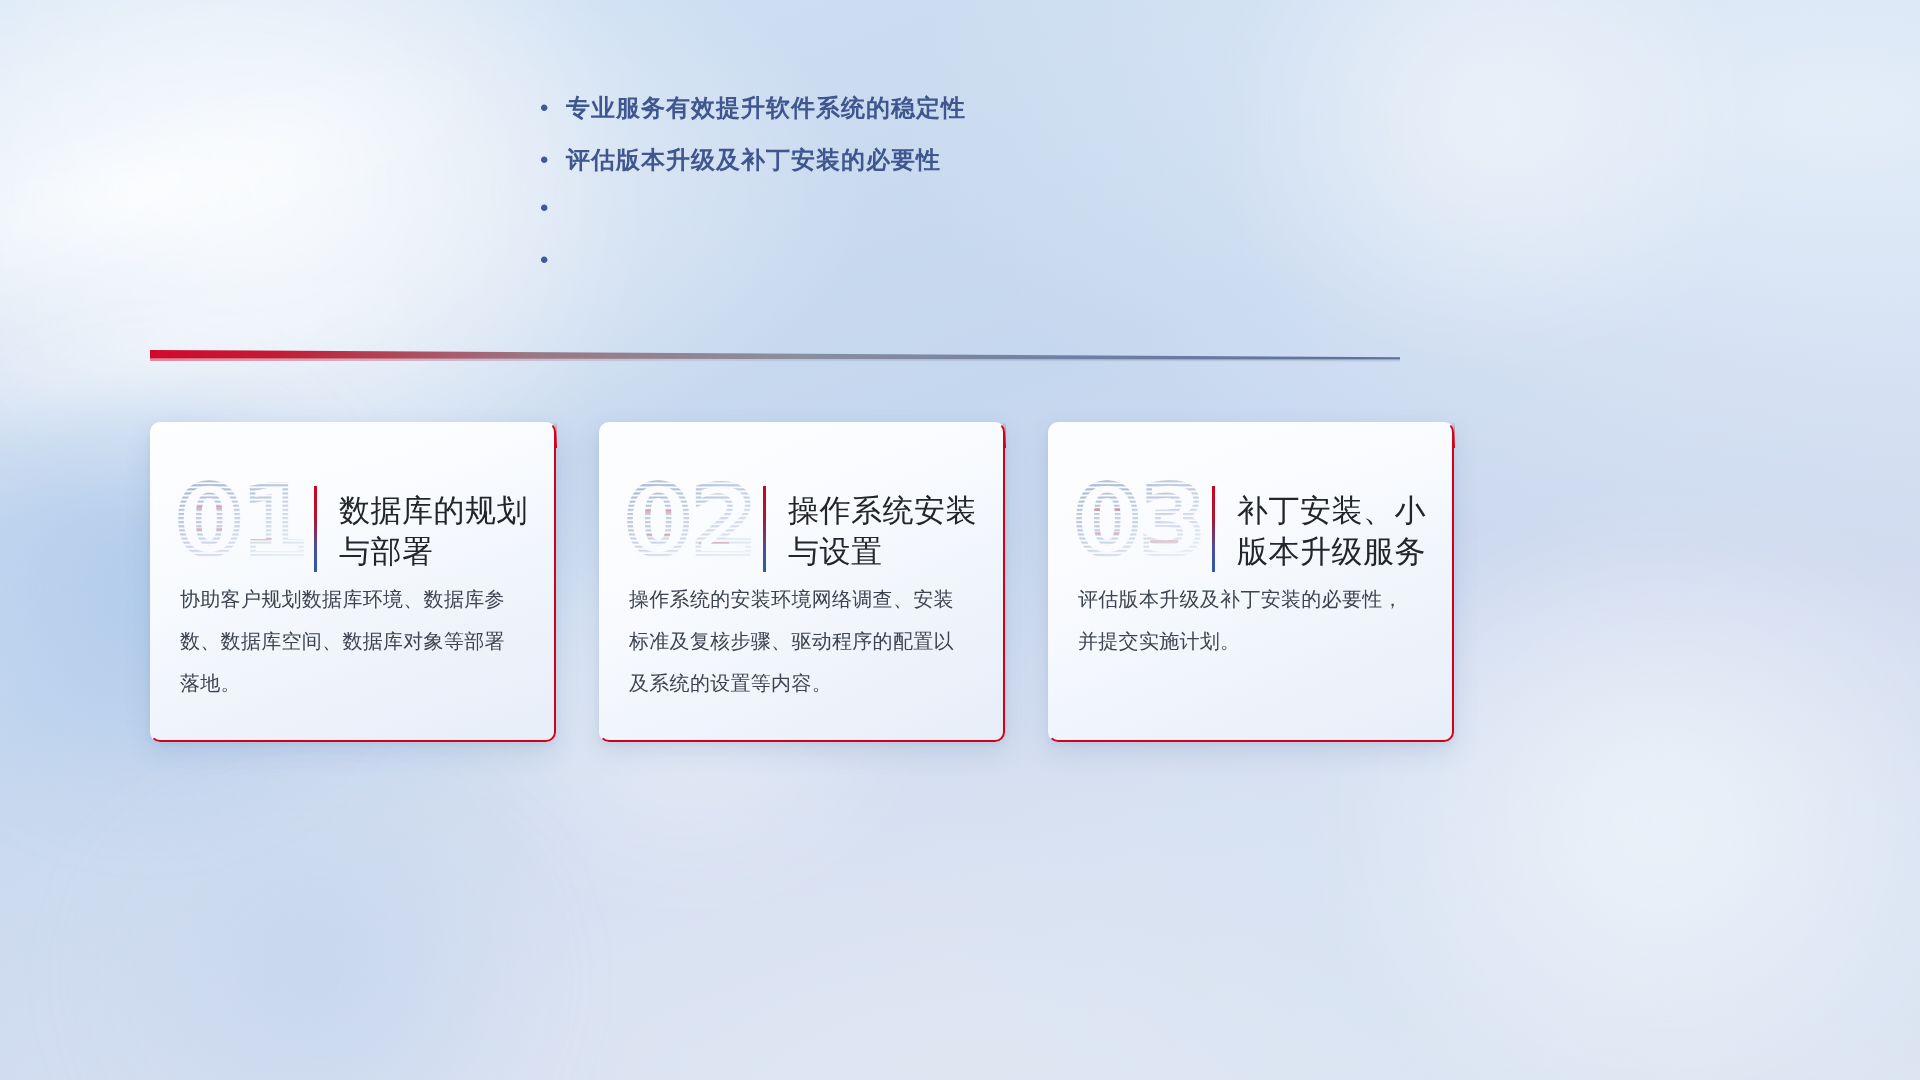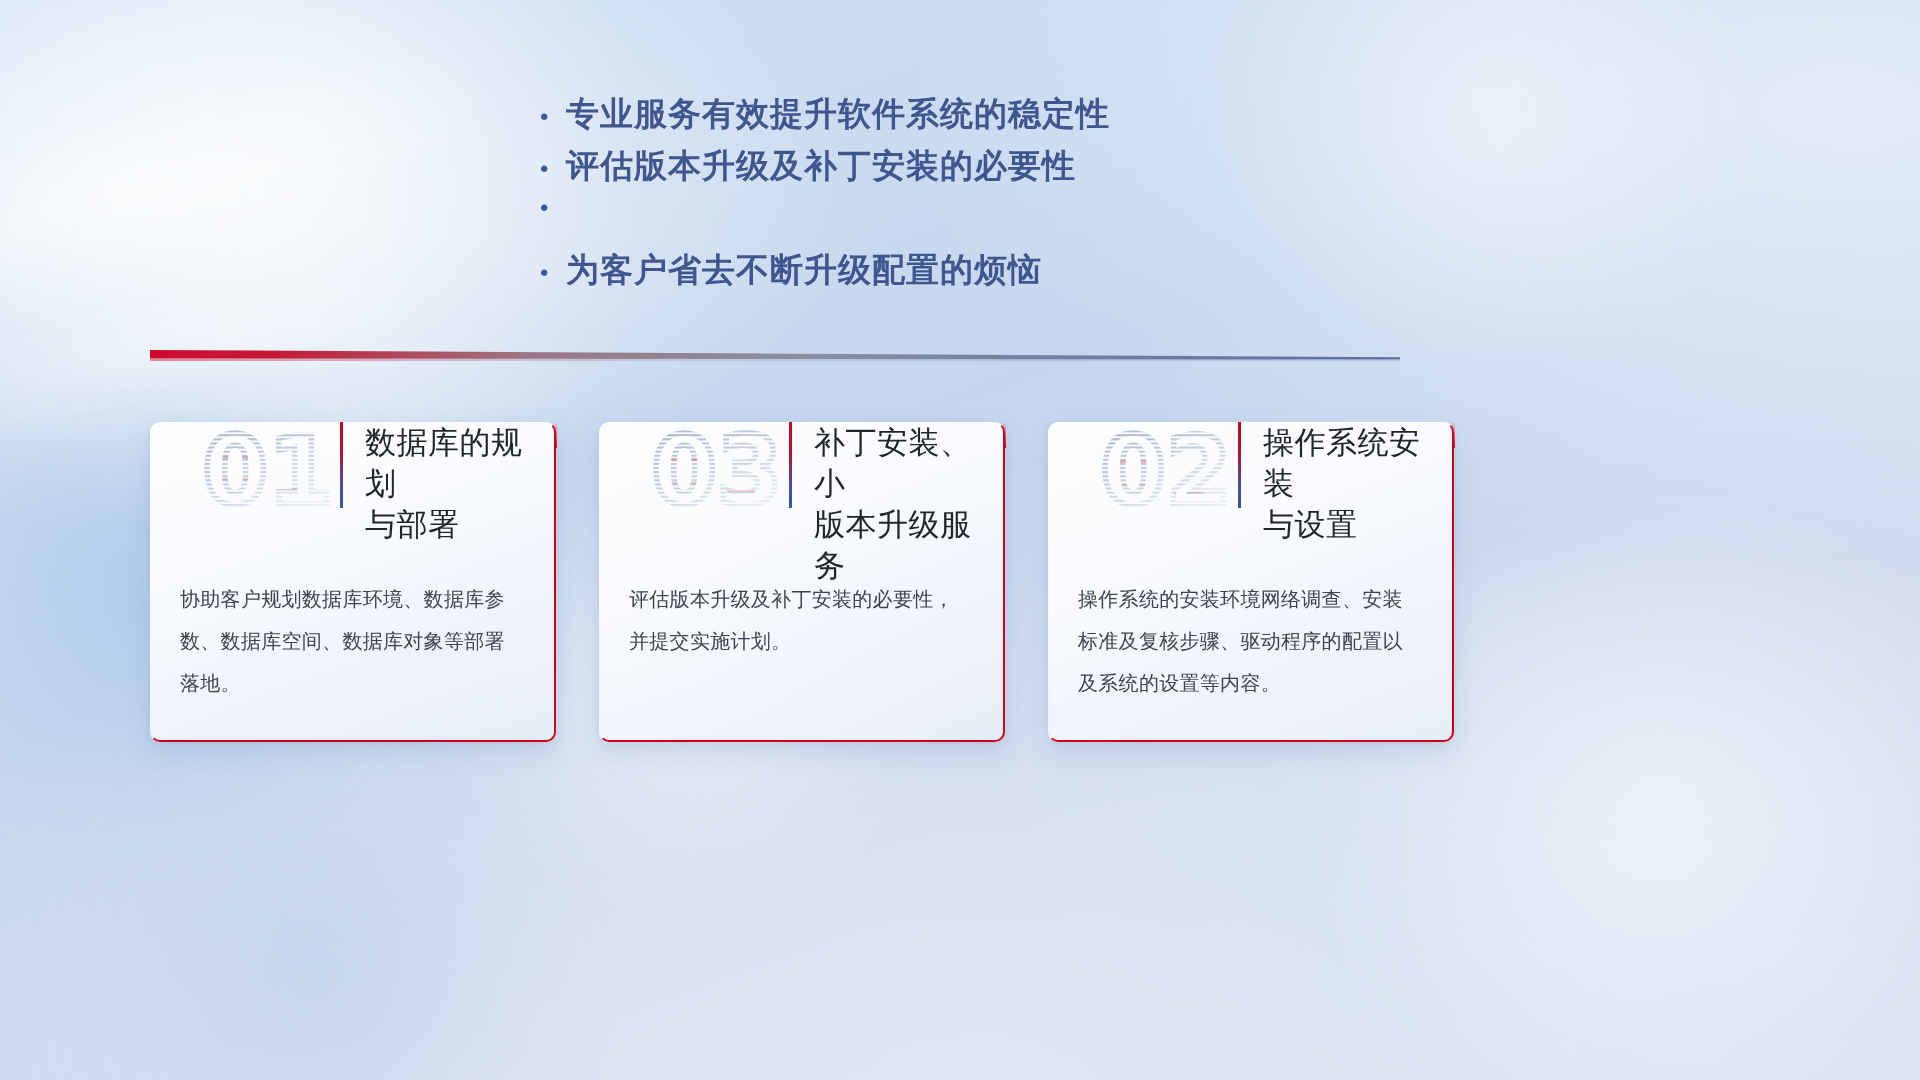--- a/index.html
+++ b/index.html
@@ -78,21 +78,21 @@
   }
   .bullet-dot {
     width: 26px;
     flex: 0 0 26px;
     color: #41589c;
     font-size: 24px;
     line-height: 1;
     text-align: left;
   }
   .bullet-text {
-    font-size: 33px;
+    font-size: 24px;
     letter-spacing: 1px;
     color: #3f568f;
     font-weight: 600;
     white-space: nowrap;
     font-family: "DejaVu Sans", "Liberation Sans", sans-serif;
   }
 
   
   #divider-wrap {
     position: absolute;
@@ -144,23 +144,22 @@
     top: -2.5px;
     width: 2.5px;
     height: 26px;
     background: linear-gradient(180deg, rgba(208,2,27,0) 0%, #d0021b 100%);
   }
 
   .card-head {
     position: relative;
     height: 150px;
     display: flex;
-    align-items: flex-start;
-    padding: 0 26px 0 28px;
-    margin-left: 26px;
+    align-items: flex-end;
+    padding: 8px 26px 0 28px;
   }
 
   
   .ghost-num {
     position: relative;
     width: 128px;
     flex: 0 0 128px;
     height: 96px;
     margin-top: 4px;
   }
@@ -211,21 +210,20 @@
     </div>
     <div class="bullet-row">
       <span class="bullet-dot">•</span>
       <span class="bullet-text">评估版本升级及补丁安装的必要性</span>
     </div>
     <div class="bullet-row">
       <span class="bullet-dot">•</span>
     </div>
     <div class="bullet-row">
       <span class="bullet-dot">•</span>
-      <span class="bullet-text">为客户省去不断升级配置的烦恼</span>
     </div>
   </div>
 
   <div id="divider-wrap">
     <svg viewBox="0 0 1250 18" preserveAspectRatio="none" aria-hidden="true">
       <defs>
         <linearGradient id="divgrad" x1="0" y1="0" x2="1" y2="0">
           <stop offset="0%" stop-color="#cf0a2c"></stop>
           <stop offset="10%" stop-color="#c41a34"></stop>
           <stop offset="30%" stop-color="#9b7683"></stop>
@@ -287,20 +285,59 @@
       </div>
       <div class="card-body">协助客户规划数据库环境、数据库参数、数据库空间、数据库对象等部署落地。</div>
     </div>
 
     <div class="card">
       <div class="card-accent"></div>
       <div class="card-head">
         <div class="ghost-num">
           <svg viewBox="0 0 128 96" aria-hidden="true">
             <defs>
+              <pattern id="hl2" width="128" height="4.1" patternUnits="userSpaceOnUse">
+                <rect x="0" y="0" width="128" height="2.1" fill="#9fb0cb"></rect>
+              </pattern>
+              <linearGradient id="fade2" x1="0" y1="0" x2="0.55" y2="1">
+                <stop offset="0%" stop-color="#ffffff" stop-opacity="0.95"></stop>
+                <stop offset="48%" stop-color="#ffffff" stop-opacity="0.62"></stop>
+                <stop offset="100%" stop-color="#ffffff" stop-opacity="0.18"></stop>
+              </linearGradient>
+              <mask id="m2">
+                <rect width="128" height="96" fill="url(#fade2)"></rect>
+              </mask>
+              <mask id="num2">
+                <rect width="128" height="96" fill="#000"></rect>
+                <text x="64" y="78" font-family="'DejaVu Sans','Liberation Sans',sans-serif" font-size="94" font-weight="700" text-anchor="middle" fill="none" stroke="#fff" stroke-width="5.5">02</text>
+              </mask>
+            </defs>
+            <g mask="url(#num2)">
+              <rect width="128" height="96" fill="url(#hl2)" mask="url(#m2)"></rect>
+              <rect x="10" y="34" width="38" height="3" fill="#c9707f" opacity="0.5"></rect>
+              <rect x="20" y="58" width="32" height="2.4" fill="#c9707f" opacity="0.38"></rect>
+              <rect x="72" y="66" width="30" height="2.4" fill="#c9707f" opacity="0.34"></rect>
+            </g>
+          </svg>
+        </div>
+        <div class="vbar"></div>
+        <div class="card-title">
+          <div>操作系统安装</div>
+          <div>与设置</div>
+        </div>
+      </div>
+      <div class="card-body">操作系统的安装环境网络调查、安装标准及复核步骤、驱动程序的配置以及系统的设置等内容。</div>
+    </div>
+
+    <div class="card">
+      <div class="card-accent"></div>
+      <div class="card-head">
+        <div class="ghost-num">
+          <svg viewBox="0 0 128 96" aria-hidden="true">
+            <defs>
               <pattern id="hl3" width="128" height="4.1" patternUnits="userSpaceOnUse">
                 <rect x="0" y="0" width="128" height="2.1" fill="#9fb0cb"></rect>
               </pattern>
               <linearGradient id="fade3" x1="0" y1="0" x2="0.55" y2="1">
                 <stop offset="0%" stop-color="#ffffff" stop-opacity="0.95"></stop>
                 <stop offset="48%" stop-color="#ffffff" stop-opacity="0.62"></stop>
                 <stop offset="100%" stop-color="#ffffff" stop-opacity="0.18"></stop>
               </linearGradient>
               <mask id="m3">
                 <rect width="128" height="96" fill="url(#fade3)"></rect>
@@ -320,53 +357,14 @@
         </div>
         <div class="vbar"></div>
         <div class="card-title">
           <div>补丁安装、小</div>
           <div>版本升级服务</div>
         </div>
       </div>
       <div class="card-body">评估版本升级及补丁安装的必要性，并提交实施计划。</div>
     </div>
 
-    <div class="card">
-      <div class="card-accent"></div>
-      <div class="card-head">
-        <div class="ghost-num">
-          <svg viewBox="0 0 128 96" aria-hidden="true">
-            <defs>
-              <pattern id="hl2" width="128" height="4.1" patternUnits="userSpaceOnUse">
-                <rect x="0" y="0" width="128" height="2.1" fill="#9fb0cb"></rect>
-              </pattern>
-              <linearGradient id="fade2" x1="0" y1="0" x2="0.55" y2="1">
-                <stop offset="0%" stop-color="#ffffff" stop-opacity="0.95"></stop>
-                <stop offset="48%" stop-color="#ffffff" stop-opacity="0.62"></stop>
-                <stop offset="100%" stop-color="#ffffff" stop-opacity="0.18"></stop>
-              </linearGradient>
-              <mask id="m2">
-                <rect width="128" height="96" fill="url(#fade2)"></rect>
-              </mask>
-              <mask id="num2">
-                <rect width="128" height="96" fill="#000"></rect>
-                <text x="64" y="78" font-family="'DejaVu Sans','Liberation Sans',sans-serif" font-size="94" font-weight="700" text-anchor="middle" fill="none" stroke="#fff" stroke-width="5.5">02</text>
-              </mask>
-            </defs>
-            <g mask="url(#num2)">
-              <rect width="128" height="96" fill="url(#hl2)" mask="url(#m2)"></rect>
-              <rect x="10" y="34" width="38" height="3" fill="#c9707f" opacity="0.5"></rect>
-              <rect x="20" y="58" width="32" height="2.4" fill="#c9707f" opacity="0.38"></rect>
-              <rect x="72" y="66" width="30" height="2.4" fill="#c9707f" opacity="0.34"></rect>
-            </g>
-          </svg>
-        </div>
-        <div class="vbar"></div>
-        <div class="card-title">
-          <div>操作系统安装</div>
-          <div>与设置</div>
-        </div>
-      </div>
-      <div class="card-body">操作系统的安装环境网络调查、安装标准及复核步骤、驱动程序的配置以及系统的设置等内容。</div>
-    </div>
-
   </div>
 </div>
 
 </body></html>

